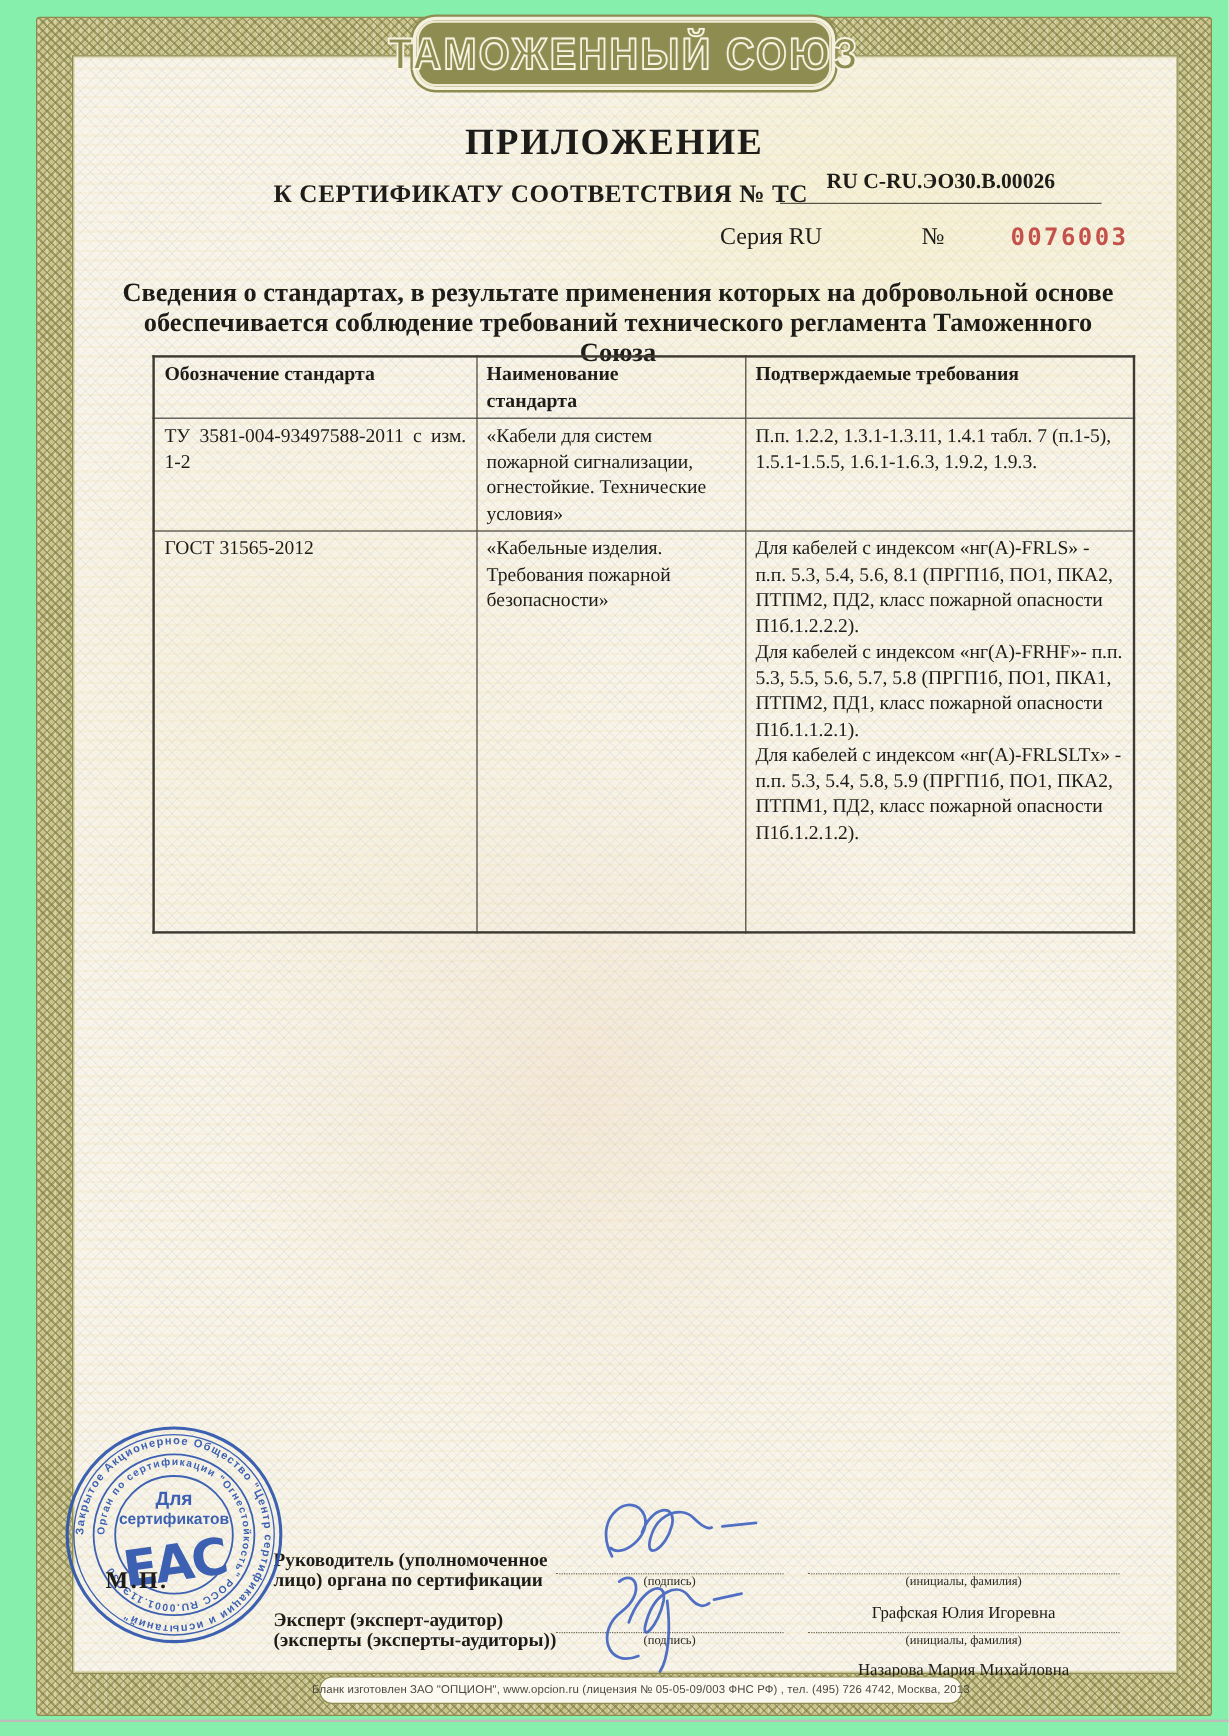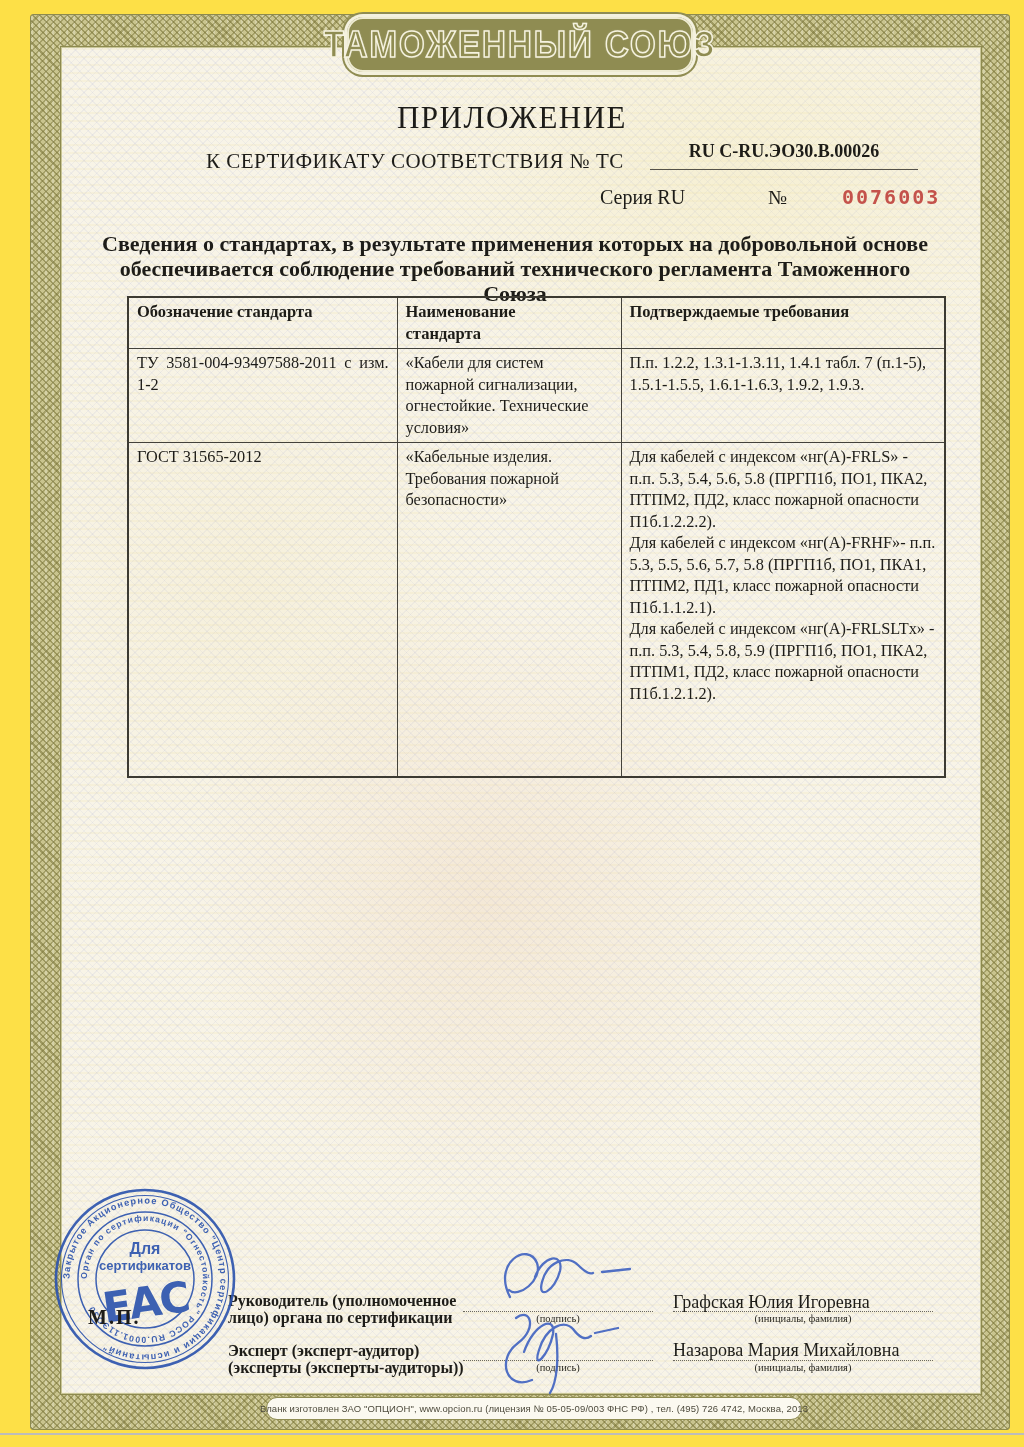--- a/index.html
+++ b/index.html
@@ -1,18 +1,18 @@
 <!DOCTYPE html>
 <html lang="ru"><head>
 <meta charset="utf-8">
 <style>
   html,body{margin:0;padding:0;background:#ffffff;}
   .page{
     position:relative;width:1024px;height:1447px;overflow:hidden;
-    background:#fde047;
+    background:#86efac;
     font-family:"Liberation Serif","DejaVu Serif",serif;
     color:#1d1c18;
   }
   
   .band{
     position:absolute;left:30px;top:14px;width:978px;height:1414px;
     background-color:#c9c48e;
     background-image:
       repeating-linear-gradient(45deg, rgba(120,115,55,.55) 0 1.5px, transparent 1.5px 5px),
       repeating-linear-gradient(-45deg, rgba(120,115,55,.45) 0 1.5px, transparent 1.5px 5px),
@@ -60,22 +60,22 @@
     font-family:"Liberation Sans","DejaVu Sans",sans-serif;
     font-weight:700;font-size:33px;letter-spacing:2px;
     color:#8f8c52;
     -webkit-text-stroke:1.4px #f6f3e0;
     text-shadow:0 0 2px rgba(255,255,255,.55);
     transform:scaleY(1.12);white-space:nowrap;
   }
 
   
   .title{position:absolute;left:0;top:100px;width:1024px;text-align:center;
-    font-size:31px;font-weight:400;letter-spacing:1.5px;z-index:3;}
-  .subtitle{position:absolute;left:206px;top:149px;font-size:21px;font-weight:400;
+    font-size:31px;font-weight:700;letter-spacing:1.5px;z-index:3;}
+  .subtitle{position:absolute;left:228px;top:149px;font-size:21px;font-weight:700;
     letter-spacing:.5px;white-space:nowrap;z-index:3;}
   .certnum{position:absolute;left:650px;top:141px;width:268px;text-align:center;
     font-size:18px;font-weight:700;border-bottom:1.4px solid #55524a;
     padding-bottom:7px;z-index:3;}
   .series-label{position:absolute;left:600px;top:186px;font-size:20px;z-index:3;}
   .num-sign{position:absolute;left:768px;top:186px;font-size:20px;z-index:3;}
   .serial{position:absolute;left:842px;top:185px;font-size:20px;font-weight:700;
     font-family:"DejaVu Sans Mono",monospace;color:#c4524b;letter-spacing:2px;z-index:3;}
 
   .intro{position:absolute;left:95px;top:231px;width:840px;text-align:center;
@@ -102,22 +102,22 @@
   .role{position:absolute;left:228px;width:250px;font-size:16px;font-weight:700;
     line-height:16.5px;z-index:4;}
   .role.r1{top:1293px;}
   .role.r2{top:1343px;}
   .sig-line{position:absolute;border-top:1.6px dotted #6d6a60;z-index:3;}
   .sig-line.s1{left:463px;top:1311px;width:190px;}
   .sig-line.s2{left:463px;top:1360px;width:190px;}
   .cap{position:absolute;font-size:10.5px;text-align:center;z-index:4;color:#2a2923;}
   .cap.c1{left:463px;top:1313px;width:190px;}
   .cap.c2{left:463px;top:1362px;width:190px;}
-  .signer{position:absolute;left:673px;width:260px;
-    font-size:18px;line-height:18px;z-index:4;}
+  .signer{position:absolute;left:673px;width:260px;text-align:center;
+    font-size:14px;line-height:18px;z-index:4;margin-top:43px;}
   .signer.n1{top:1293px;}
   .signer.n2{top:1341px;}
   .name-line{position:absolute;left:673px;width:260px;border-top:1.6px dotted #6d6a60;z-index:3;}
   .name-line.l1{top:1311px;}
   .name-line.l2{top:1360px;}
   .cap.nc1{left:673px;top:1313px;width:260px;}
   .cap.nc2{left:673px;top:1362px;width:260px;}
 
   .mp{position:absolute;left:88px;top:1306px;font-size:20px;font-weight:700;
     letter-spacing:2px;z-index:7;}
@@ -183,21 +183,21 @@
       <td class="c-designation">ТУ 3581-004-93497588-2011 с изм. 1-2</td>
       <td class="c-name">«Кабели для систем пожарной сигнализации, огнестойкие. Технические условия»</td>
       <td class="c-req">
         <p>П.п. 1.2.2, 1.3.1-1.3.11, 1.4.1 табл. 7 (п.1-5), 1.5.1-1.5.5, 1.6.1-1.6.3, 1.9.2, 1.9.3.</p>
       </td>
     </tr>
     <tr class="r2">
       <td class="c-designation">ГОСТ 31565-2012</td>
       <td class="c-name">«Кабельные изделия. Требования пожарной безопасности»</td>
       <td class="c-req">
-        <p>Для кабелей с индексом «нг(А)-FRLS» - п.п. 5.3, 5.4, 5.6, 5.8 (ПРГП1б, ПО1, ПКА2, ПТПМ2, ПД2, класс пожарной опасности П1б.1.2.2.2).</p>
+        <p>Для кабелей с индексом «нг(А)-FRLS» - п.п. 5.3, 5.4, 5.6, 8.1 (ПРГП1б, ПО1, ПКА2, ПТПМ2, ПД2, класс пожарной опасности П1б.1.2.2.2).</p>
         <p>Для кабелей с индексом «нг(А)-FRHF»- п.п. 5.3, 5.5, 5.6, 5.7, 5.8 (ПРГП1б, ПО1, ПКА1, ПТПМ2, ПД1, класс пожарной опасности П1б.1.1.2.1).</p>
         <p>Для кабелей с индексом «нг(А)-FRLSLTx» - п.п. 5.3, 5.4, 5.8, 5.9 (ПРГП1б, ПО1, ПКА2, ПТПМ1, ПД2, класс пожарной опасности П1б.1.2.1.2).</p>
       </td>
     </tr>
   </tbody>
     </table>
 
   <svg class="stamp" viewBox="0 0 184 184">
     <defs>
       <path id="ringO" d="M 16.5,92 A 75.5,75.5 0 1 1 167.5,92 A 75.5,75.5 0 1 1 16.5,92"></path>

